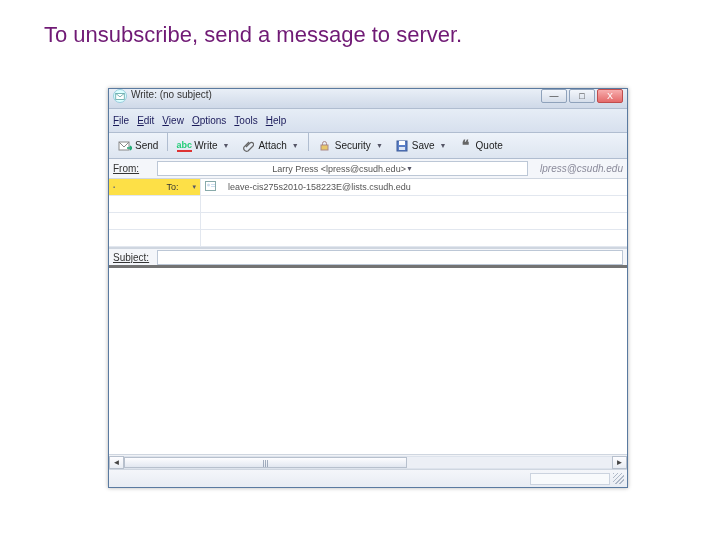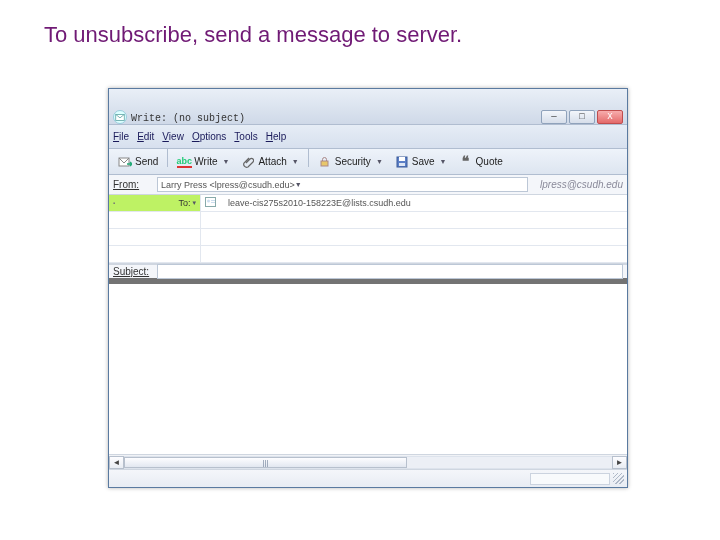--- a/index.html
+++ b/index.html
@@ -4,24 +4,24 @@
 <style>
   * { box-sizing: border-box; margin: 0; padding: 0; }
   body { font-family: Arial, sans-serif; background: #fff; width: 720px; height: 540px; position: relative; }
   .caption { font-size: 22px; padding: 22px 0 0 44px; color: #701a75; }
   .window {
     position: absolute; left: 108px; top: 88px; width: 520px; height: 400px;
     border: 1px solid #5a7aa0; box-shadow: 0 0 4px rgba(0,0,0,0.3);
     display: flex; flex-direction: column; background: #fff;
   }
   .titlebar {
-    height: 36px;
+    height: 20px;
     background: linear-gradient(#e9eff7, #cfd9e8);
     border-bottom: 1px solid #b0bdd0;
-    display: flex; align-items: flex-end; padding: 0 4px; font-size: 10px; color: #333; font-family: Liberation Mono, monospace;
+    display: flex; align-items: flex-start; padding: 0 4px; font-size: 10px; color: #333;
   }
   .titlebar .app-icon {
     width: 14px; height: 14px; margin-right: 4px;
     background: #dff; border-radius: 50%; border: 1px solid #9cd;
     display:flex; align-items:center; justify-content:center;
   }
   .titlebar .title-text { flex: 1; }
   .win-controls { display: flex; gap: 0; }
   .win-btn {
     width: 26px; height: 14px; border: 1px solid #8fa2bb; border-radius: 2px;
@@ -56,37 +56,37 @@
   .ico.lock svg { width:11px; height:11px; }
   .ico.save svg { width:12px; height:12px; }
   .ico.quote { font-weight:bold; font-size:14px; color:#666; font-family:Georgia,serif; line-height:10px;}
   .from-row {
     height:20px; display:flex; align-items:center; font-size:10px;
     border-bottom: 1px solid #cfd6e0; background:#f4f6fa; padding: 0 4px;
   }
   .from-row .lbl { width:44px; color:#333; }
   .from-row .field {
     flex:1; height:15px; border:1px solid #bcc7d6; background:#fff; font-size:9px;
-    padding: 0 3px; line-height:14px; color:#555; display:flex; align-items:center; justify-content:flex-start;
+    padding: 0 3px; line-height:14px; color:#555; display:flex; align-items:center; justify-content:center;
   }
   .from-row .field .drop { font-size:7px; color:#556; }
   .from-row .trail { margin-left:12px; color:#8a8a9a; font-style:italic; }
   .recip-grid { border-bottom:1px solid #cfd6e0; }
   .recip-row { height:17px; display:flex; align-items:stretch; font-size:9px; border-bottom:1px solid #e2e7ef; }
   .recip-row .type-cell {
     width:92px; border-right:1px solid #e2e7ef; display:flex; align-items:center; justify-content:flex-end;
     padding-right:4px; color:#333;
   }
-  .recip-row .type-cell.first { background:#bef264; }
+  .recip-row .type-cell.first { background:#fde047;gap:12px; }
   .recip-row .type-cell .mini { font-size:7px; color:#556; margin-left:2px; }
   .recip-row .addr-cell { flex:1; display:flex; align-items:center; padding:0 4px; color:#555; gap:12px; }
   .card-ico svg { width:11px; height:10px; }
   .subject-row {
     height:20px; display:flex; align-items:center; font-size:10px;
-    border-top:1px solid #cfd6e0; border-bottom:6px solid #737373; background:#f4f6fa; padding:0 4px;
+    border-top:1px solid #cfd6e0; border-bottom:3px solid #737373; background:#f4f6fa; padding:0 4px;
   }
   .subject-row .lbl { width:44px; color:#333; }
   .subject-row input {
     flex:1; height:15px; border:1px solid #bcc7d6; background:#fff; font-size:9px; padding:0 3px;
   }
   .body-area { flex:1; background:#fff; }
   .h-scroll {
     height:15px; border-top:1px solid #cfd6e0; background:#f0f2f6;
     display:flex; align-items:center;
   }

